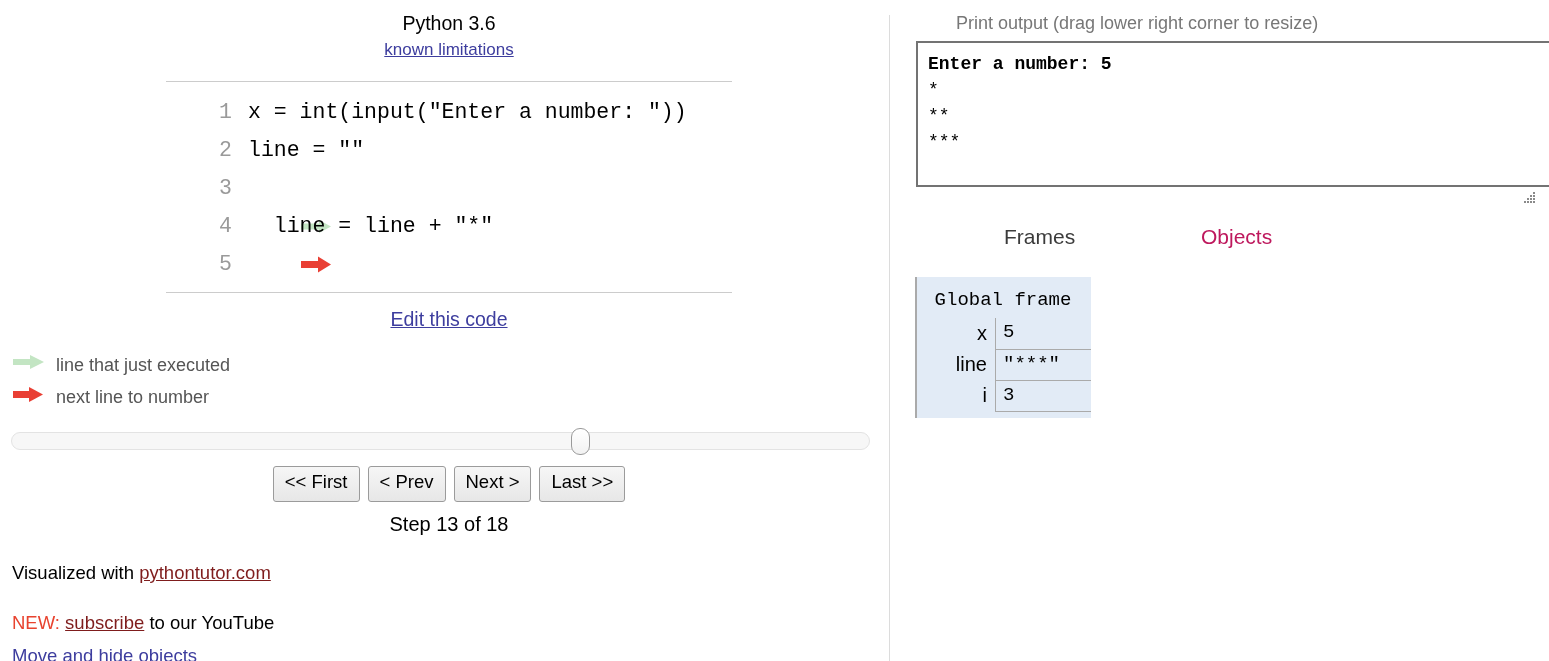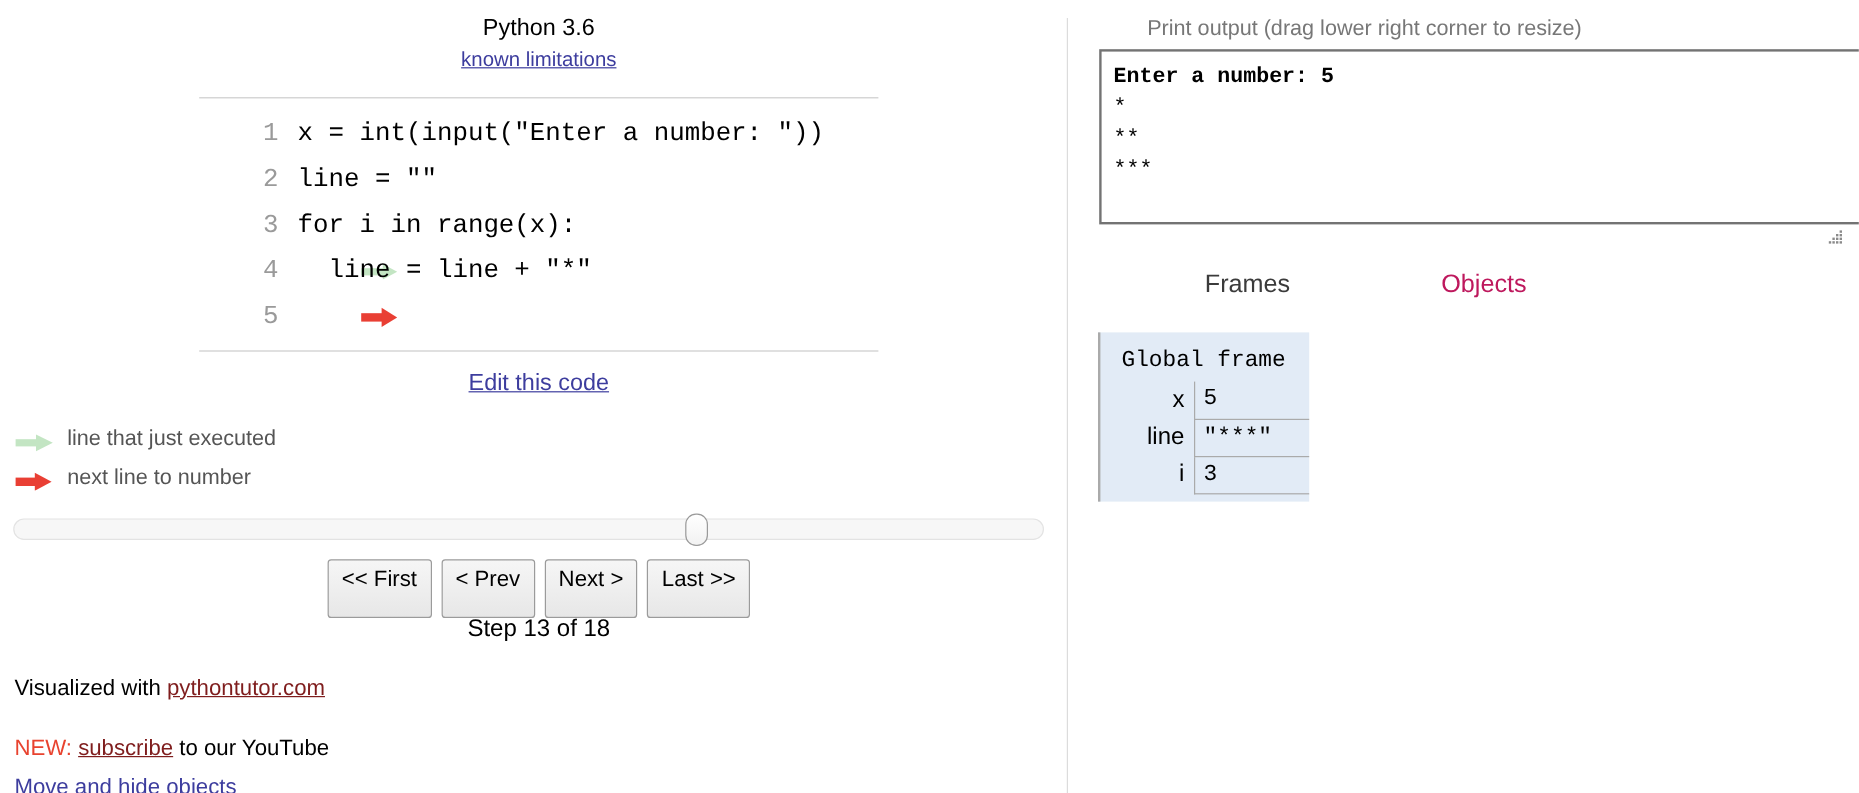--- a/index.html
+++ b/index.html
@@ -105,21 +105,20 @@
 
   
   #legend {
     position: absolute;
     left: 12px; top: 349px;
   }
   .legend-row {
     height: 32px;
     line-height: 32px;
     display: flex;
-    align-items: center;
   }
   .legend-arrow {
     width: 36px; height: 16px;
     margin-right: 8px;
     flex: 0 0 36px;
   }
   .legend-text {
     font-size: 18px;
     color: #555555;
   }
@@ -151,21 +150,21 @@
     left: 166px; top: 466px;
     width: 566px;
     text-align: center;
     font-size: 0;
   }
   .nav-button {
     display: inline-block;
     font-family: "Liberation Sans", sans-serif;
     font-size: 18.5px;
     line-height: 20px;
-    padding: 5px 11px 22px 11px;
+    padding: 5px 11px 9px 11px;
     margin: 0 4px;
     background: linear-gradient(180deg, #f6f6f6 0%, #e7e7e7 100%);
     border: 1px solid #9b9b9b;
     border-radius: 3px;
     color: #000;
     cursor: pointer;
   }
 
   #step-counter {
     position: absolute;
@@ -331,21 +330,20 @@
       </div>
 
       <div class="code-line">
         <span class="line-arrow">
           <svg width="36" height="38" viewBox="0 0 36 38">
             <path d="M2 19 L20 19 L20 13 L32 19.5 L20 26 L20 20 L2 20 Z" fill="#c3e5c3"></path>
             <rect x="2" y="16.5" width="20" height="6" fill="#c3e5c3"></rect>
           </svg>
         </span>
         <span class="line-no">3</span>
-        <span class="line-code">for i in range(x):</span>
       </div>
 
       <div class="code-line">
         <span class="line-arrow">
           <svg width="36" height="38" viewBox="0 0 36 38">
             <rect x="2" y="16" width="20" height="7" fill="#e93f34"></rect>
             <path d="M19 11.5 L32 19.5 L19 27.5 Z" fill="#e93f34"></path>
           </svg>
         </span>
         <span class="line-no">4</span>

